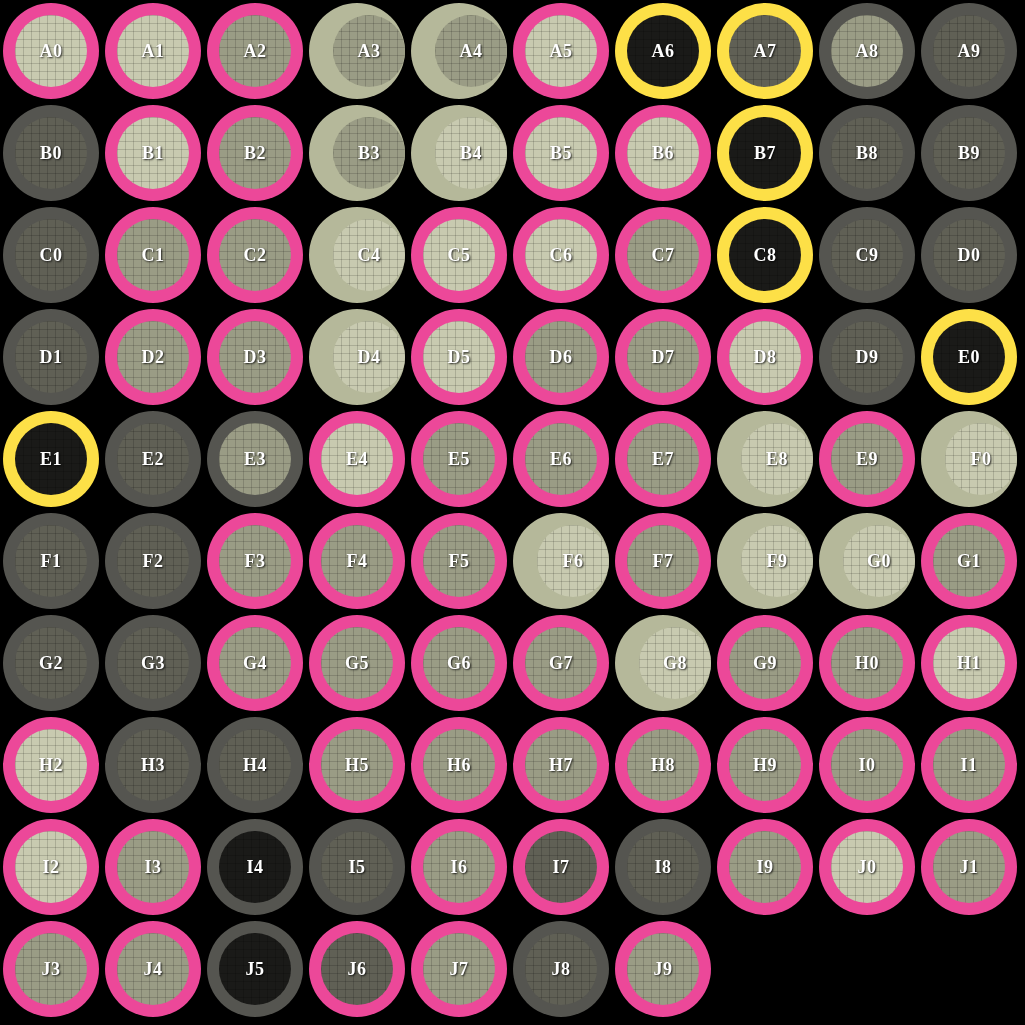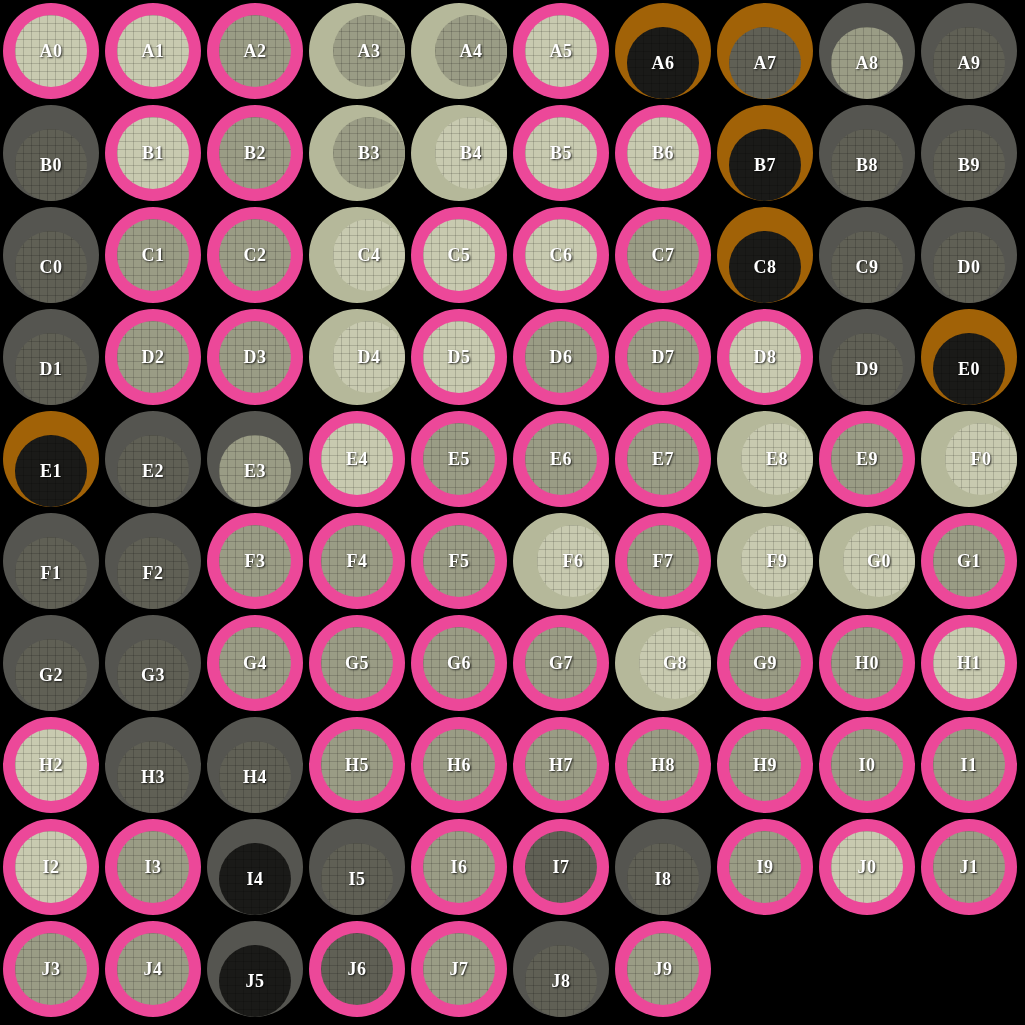--- a/index.html
+++ b/index.html
@@ -62,22 +62,22 @@
       top: 0; left: 0; right: 0; bottom: 0;
       border-radius: 50%;
       background-image: 
         linear-gradient(rgba(0,0,0,0.15) 1px, transparent 1px),
         linear-gradient(90deg, rgba(0,0,0,0.15) 1px, transparent 1px);
       background-size: 8px 8px;
     }
     
     .outer-light { background: #b5b89a; justify-content: flex-end; }
     .outer-medium { background: #ec4899; }
-    .outer-dark { background: #555550; align-items: flex-end; }
-    .outer-vdark { background: #a16207; align-items: flex-end; }
+    .outer-dark { background: #555550; }
+    .outer-vdark { background: #fde047; }
 
     
     .inner-light { background: #c8cab0; }
     .inner-medium { background: #9a9c85; }
     .inner-dark { background: #606055; }
     .inner-black { background: #1a1a18; }
   </style>
 </head>
 <body>
 

